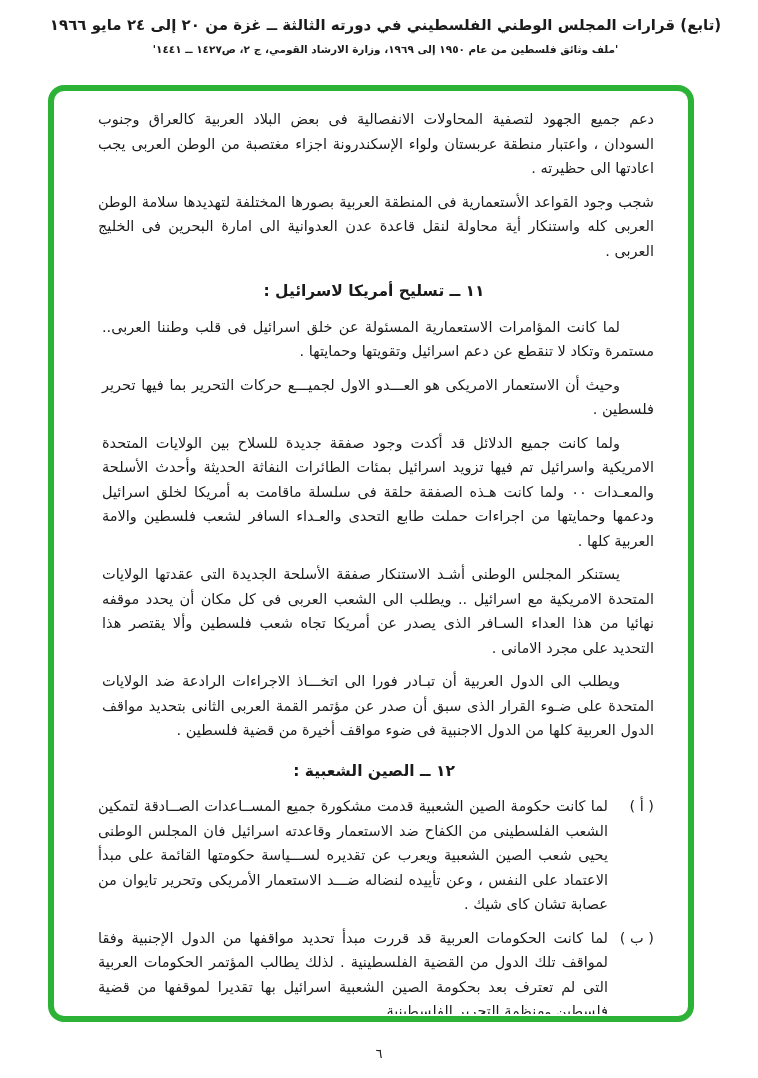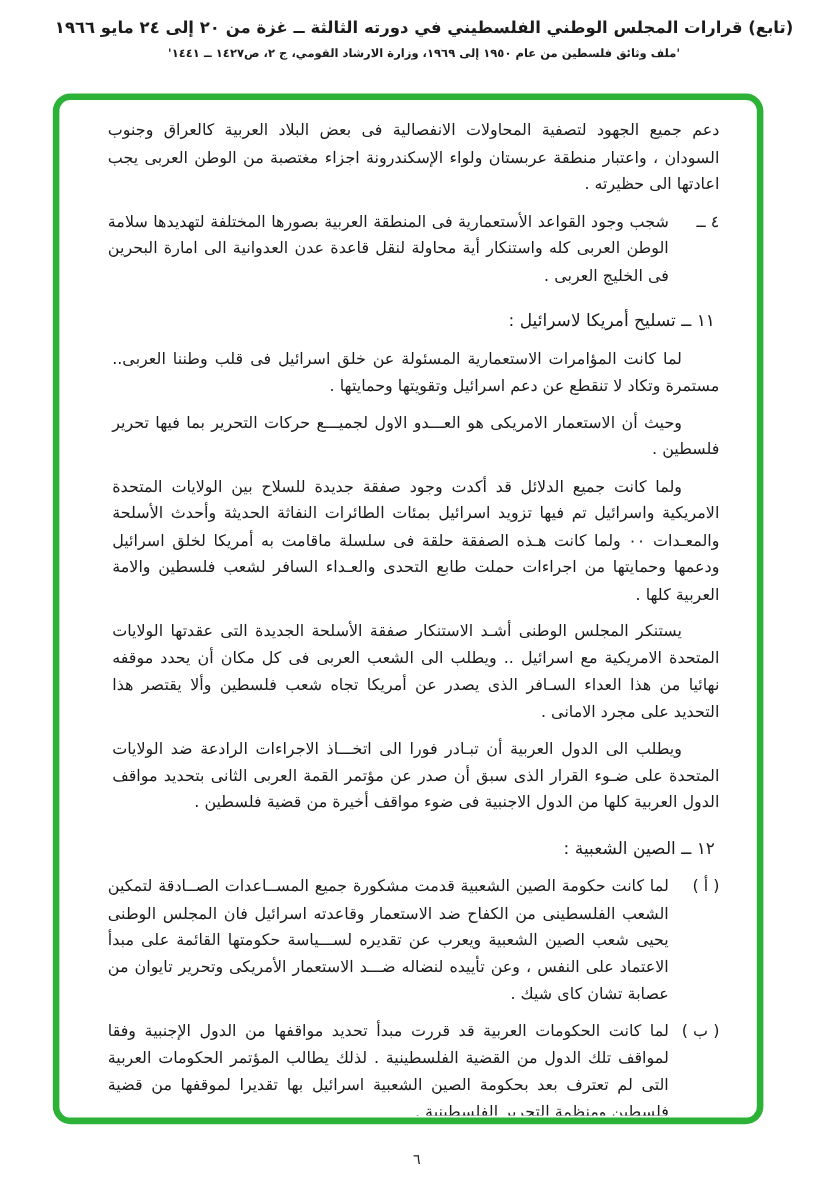--- a/index.html
+++ b/index.html
@@ -69,24 +69,24 @@
     min-width: 40px;
     white-space: nowrap;
     padding-left: 6px;
   }
   .hang-item .txt {
     flex: 1 1 auto;
   }
 
   
   .sec-heading {
-    font-weight: normal;
+    font-weight: bold;
     font-size: 15.5px;
     margin: 16px 4px 11px 0;
-    text-align: right;
+    text-align: center;
   }
 
   
   .para {
     margin: 0 0 9px 4px;
     text-indent: 34px;
   }
 
   
   .page-footer {
@@ -110,21 +110,20 @@
 </header>
 
 <div class="green-box" style="border-color: rgb(44, 179, 55);">
   <div class="box-content">
 
     <div class="hang-item">
       <span class="txt">دعم جميع الجهود لتصفية المحاولات الانفصالية فى بعض البلاد العربية كالعراق وجنوب السودان ، واعتبار منطقة عربستان ولواء الإسكندرونة اجزاء مغتصبة من الوطن العربى يجب اعادتها الى حظيرته .</span>
     </div>
 
     <div class="hang-item">
-      <span class="marker">٤ ــ</span>
       <span class="txt">شجب وجود القواعد الأستعمارية فى المنطقة العربية بصورها المختلفة لتهديدها سلامة الوطن العربى كله واستنكار أية محاولة لنقل قاعدة عدن العدوانية الى امارة البحرين فى الخليج العربى .</span>
     </div>
 
     <div class="sec-heading">١١ ــ تسليح أمريكا لاسرائيل :</div>
 
     <p class="para">لما كانت المؤامرات الاستعمارية المسئولة عن خلق اسرائيل فى قلب وطننا العربى.. مستمرة وتكاد لا تنقطع عن دعم اسرائيل وتقويتها وحمايتها .</p>
     <p class="para">وحيث أن الاستعمار الامريكى هو العـــدو الاول لجميـــع حركات التحرير بما فيها تحرير فلسطين .</p>
     <p class="para">ولما كانت جميع الدلائل قد أكدت وجود صفقة جديدة للسلاح بين الولايات المتحدة الامريكية واسرائيل تم فيها تزويد اسرائيل بمئات الطائرات النفاثة الحديثة وأحدث الأسلحة والمعـدات ٠٠ ولما كانت هـذه الصفقة حلقة فى سلسلة ماقامت به أمريكا لخلق اسرائيل ودعمها وحمايتها من اجراءات حملت طابع التحدى والعـداء السافر لشعب فلسطين والامة العربية كلها .</p>
     <p class="para">يستنكر المجلس الوطنى أشـد الاستنكار صفقة الأسلحة الجديدة التى عقدتها الولايات المتحدة الامريكية مع اسرائيل .. ويطلب الى الشعب العربى فى كل مكان أن يحدد موقفه نهائيا من هذا العداء السـافر الذى يصدر عن أمريكا تجاه شعب فلسطين وألا يقتصر هذا التحديد على مجرد الامانى .</p>
     <p class="para">ويطلب الى الدول العربية أن تبـادر فورا الى اتخـــاذ الاجراءات الرادعة ضد الولايات المتحدة على ضـوء القرار الذى سبق أن صدر عن مؤتمر القمة العربى الثانى بتحديد مواقف الدول العربية كلها من الدول الاجنبية فى ضوء مواقف أخيرة من قضية فلسطين .</p>

